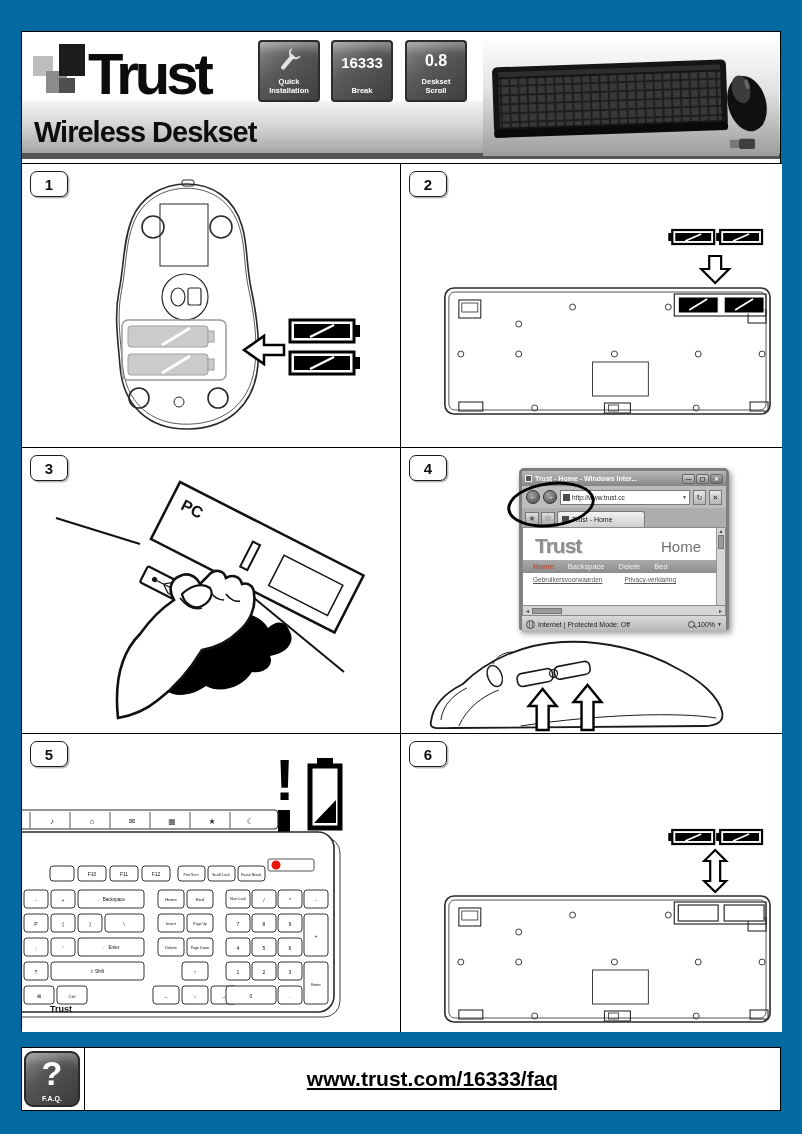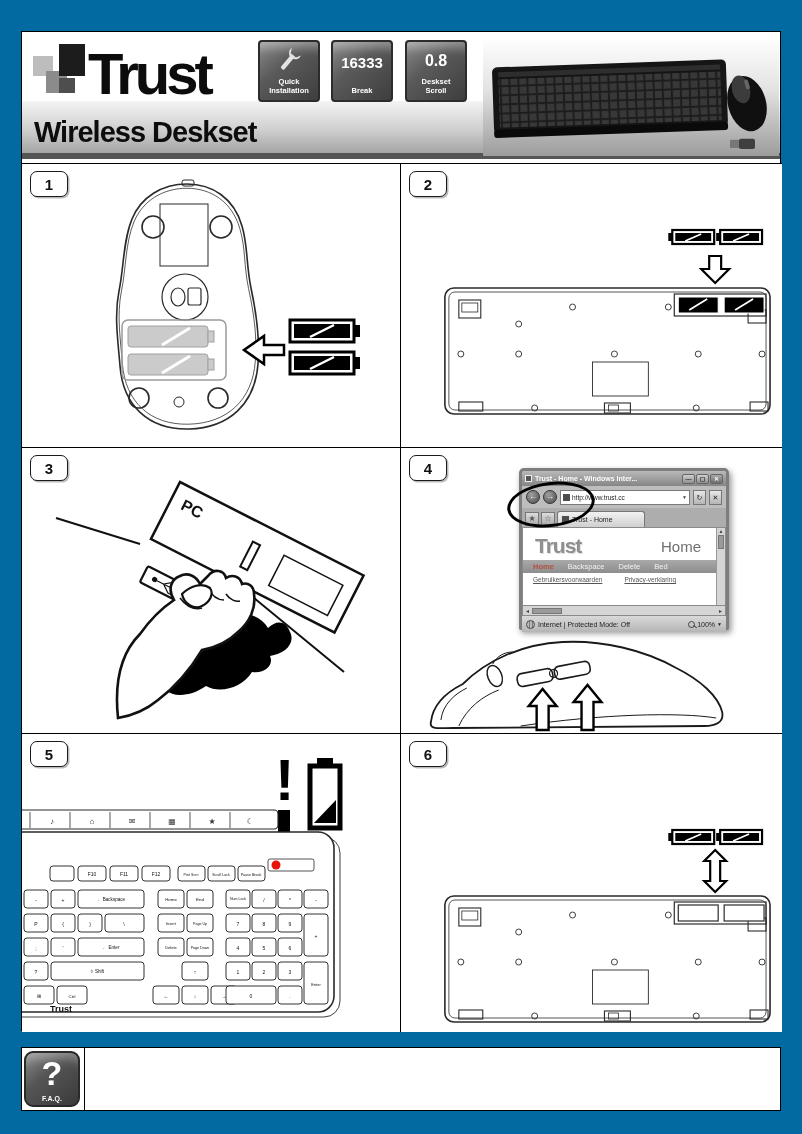--- a/index.html
+++ b/index.html
@@ -583,14 +583,15 @@
       </div>
     </div>
   </div>
 
   <div class="footer-frame">
     <div class="faq-badge">
       <div class="q">?</div>
       <div class="faq">F.A.Q.</div>
     </div>
     <div class="footer-divider"></div>
+    <div class="faq-link">www.trust.com/16333/faq</div>
   </div>
 </div>
 
 </body></html>

